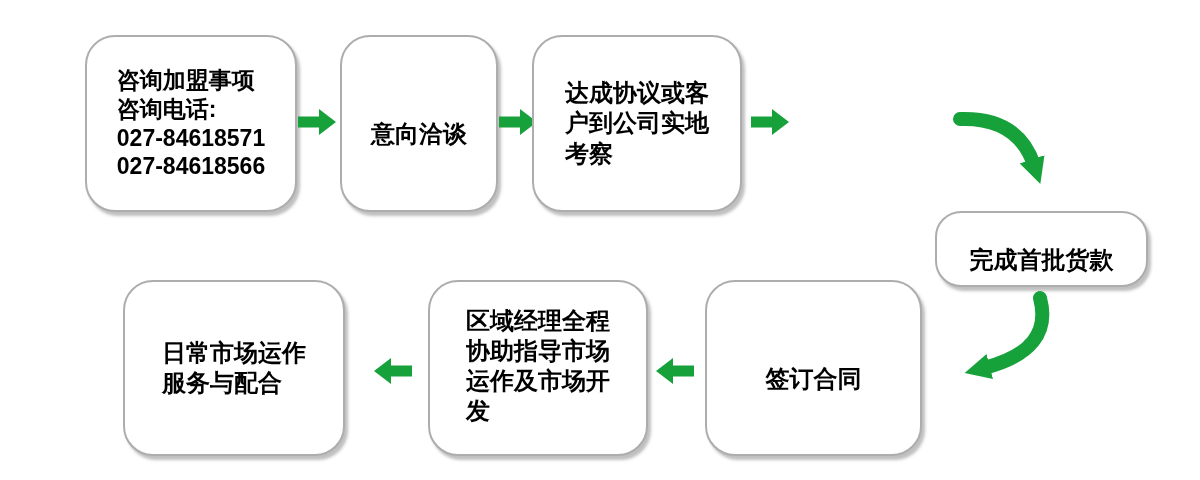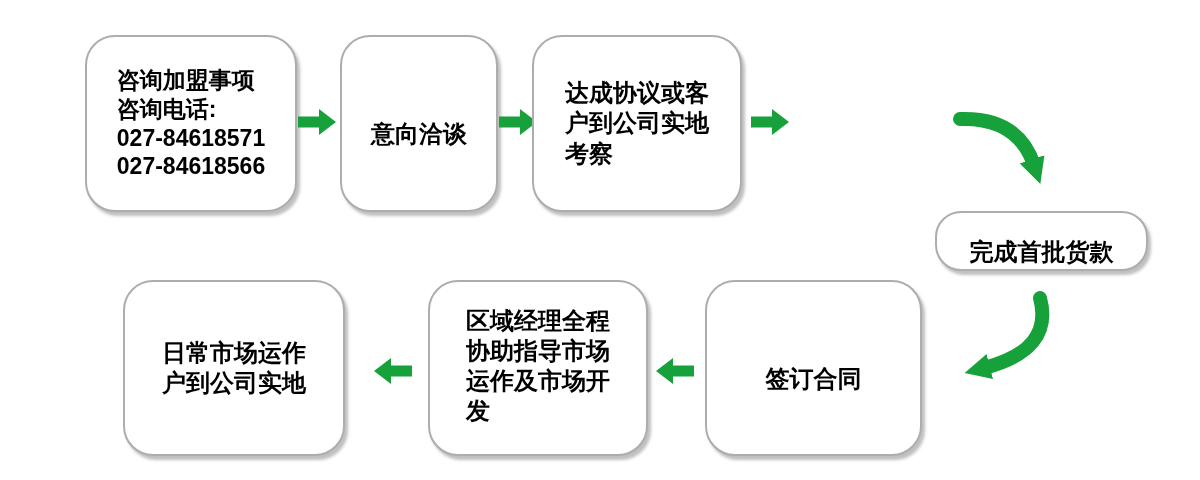--- a/index.html
+++ b/index.html
@@ -78,21 +78,21 @@
 
   <svg class="arrow" style="left:952px; top:103px;" width="105" height="100" viewBox="0 0 105 100">
     <defs>
       <marker id="ah1" markerUnits="userSpaceOnUse" markerWidth="30" markerHeight="30" refX="6" refY="15" orient="auto">
         <path d="M0,2 L26,15 L0,28 Z" fill="#17A13B"></path>
       </marker>
     </defs>
     <path d="M8,16 Q66,14 82,62" fill="none" stroke="currentColor" stroke-width="14" stroke-linecap="round" marker-end="url(#ah1)"></path>
   </svg>
 
-  <div class="box short" style="left:935px; top:211px; width:213px; height:60px;">
+  <div class="box short" style="left:935px; top:211px; width:213px; height:76px;">
     <div class="box-text align-center">完成首批货款</div>
   </div>
 
   <svg class="arrow" style="left:952px; top:288px;" width="110" height="100" viewBox="0 0 110 100">
     <defs>
       <marker id="ah2" markerUnits="userSpaceOnUse" markerWidth="30" markerHeight="30" refX="6" refY="15" orient="auto">
         <path d="M0,2 L26,15 L0,28 Z" fill="#17A13B"></path>
       </marker>
     </defs>
     <path d="M88,10 Q102,62 32,80" fill="none" stroke="currentColor" stroke-width="14" stroke-linecap="round" marker-end="url(#ah2)"></path>
@@ -112,16 +112,16 @@
 运作及市场开
 发</div>
   </div>
 
   <svg class="arrow" style="left:374px; top:358px;" width="38" height="26" viewBox="0 0 38 26">
     <path d="M38,7.5 L17,7.5 L17,0 L0,13 L17,26 L17,18.5 L38,18.5 Z" fill="currentColor"></path>
   </svg>
 
   <div class="box" style="left:123px; top:280px; width:222px; height:176px;">
     <div class="box-text align-left">日常市场运作
-户到公司实地</div>
+服务与配合</div>
   </div>
 
 </div>
 
 </body></html>

